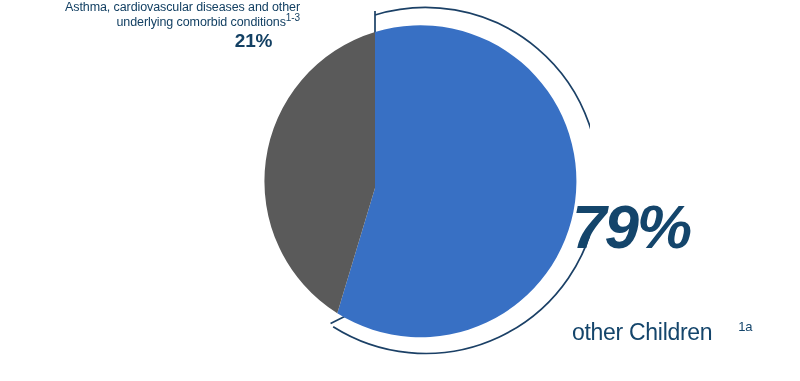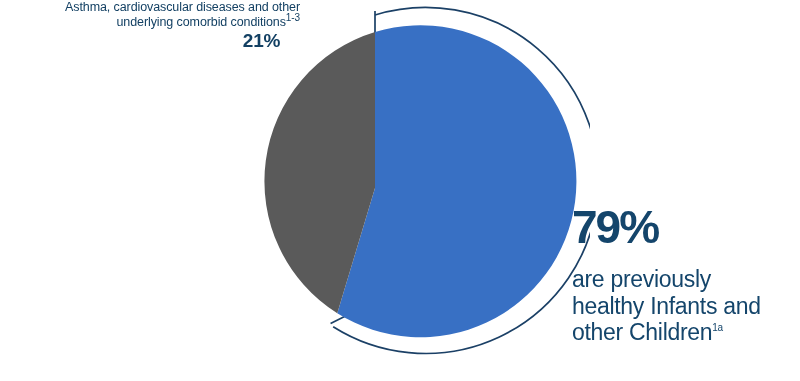--- a/index.html
+++ b/index.html
@@ -21,53 +21,54 @@
     font-size:12.5px;
     line-height:15px;
     font-weight:400;
     letter-spacing:-0.1px;
   }
   .caption .l1{display:block;}
   .caption .l2{display:block;}
   .caption sup{font-size:10px;vertical-align:super;line-height:0;}
   .pct-small{
     position:absolute;
-    left:8px; top:30px; width:272px;
+    left:0px; top:30px; width:272px;
     text-align:right;
     color:#134063;
     font-size:19px;
     font-weight:bold;
     letter-spacing:-0.3px;
   }
 
   
   #pie-svg{position:absolute;left:190px;top:0px;}
 
   
   .right-block{
     position:absolute;
     left:572px; top:196px; width:228px;
     color:#14456b;
   }
   .big-pct{
-    font-size:46px;
+    font-size:62px;
     font-weight:bold;
     line-height:62px;
     letter-spacing:-2px;
     display:block;
+    font-style:italic;
   }
   .sub{
     display:block;
     font-size:23px;
     line-height:26.5px;
     font-weight:400;
     margin-top:8px;
     letter-spacing:-0.3px;
   }
-  .sub sup{font-size:10px;vertical-align:super;line-height:0;}
+  .sub sup{font-size:13px;vertical-align:super;line-height:0;margin-left:26px;}
 </style>
 </head>
 <body>
 
 <div id="stage">
 
   <div class="caption">
     <span class="l1">Asthma, cardiovascular diseases and other</span>
     <span class="l2"><span>underlying comorbid conditions</span><sup>1-3</sup></span>
   </div>
@@ -85,16 +86,16 @@
       <line x1="140.6" y1="323.4" x2="163.0" y2="312.3"></line>
     </g>
 
     <path fill="#3870c4" d="M 185 188 L 185 32 A 156 156 0 1 1 147.28 313.24 Z"></path>
 
     <path fill="#5a5a5a" d="M 185 188 L 147.28 313.24 A 156 156 0 0 1 185 32 Z"></path>
   </svg>
 
   <div class="right-block">
     <span class="big-pct">79%</span>
-    <span class="sub"><span>are previously</span><br><span>healthy Infants and</span><br><span>other Children</span><sup>1a</sup></span>
+    <span class="sub"><br><br><span>other Children</span><sup>1a</sup></span>
   </div>
 
 </div>
 
 </body></html>

